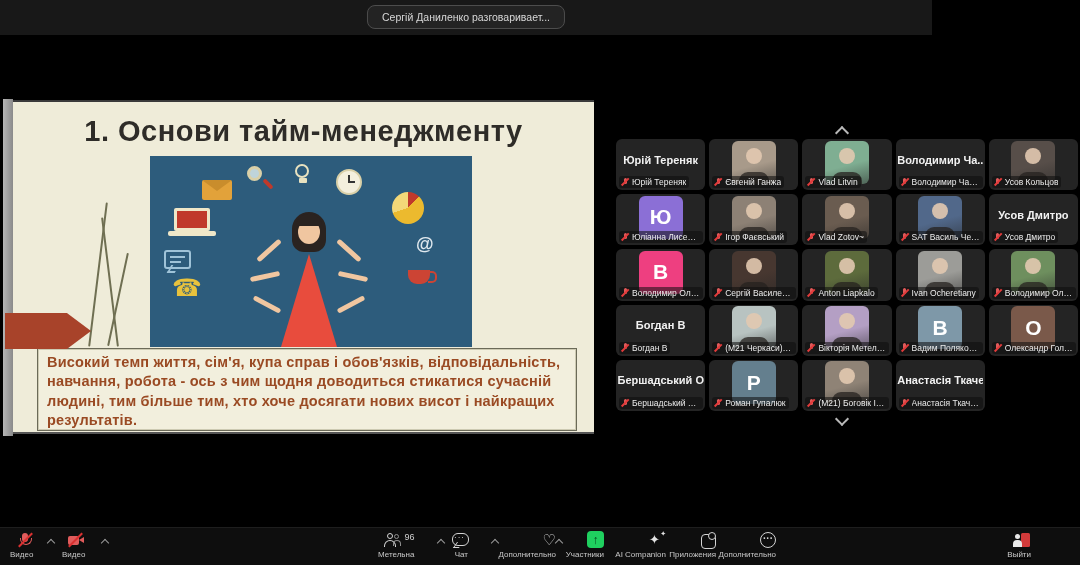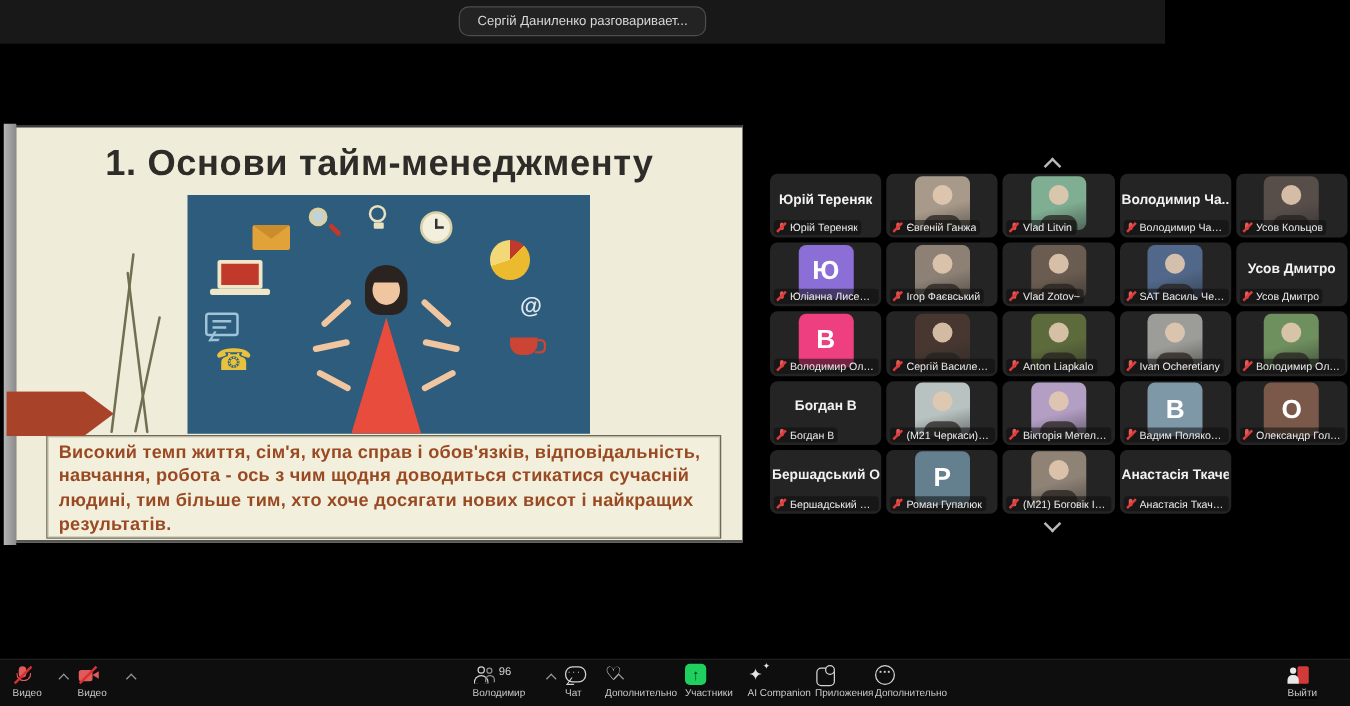--- a/index.html
+++ b/index.html
@@ -69,21 +69,21 @@
   .sil-b { position:absolute; left:50%; bottom:-5px; transform:translateX(-50%); width:30px; height:17px; border-radius:9px 9px 0 0; background:rgba(38,34,31,.75); }
   .bigname { font-size:11px; font-weight:bold; color:#f2f2f2; margin-bottom:10px; max-width:86px; white-space:nowrap; overflow:hidden; }
   .tlabel { position:absolute; left:3px; bottom:2px; display:flex; align-items:center; gap:3px; background:rgba(12,12,12,.55); border-radius:3px; padding:1px 3px 1px 2px; max-width:84px; }
   .tlabel-text { font-size:8.5px; color:#ececec; white-space:nowrap; overflow:hidden; text-overflow:ellipsis; }
   .mic-off { width:8px; height:9px; position:relative; flex:none; }
   .mic-off:before { content:""; position:absolute; left:2.5px; top:0; width:3px; height:6px; background:var(--mute-red,#e05b5b); border-radius:1.5px; }
   .mic-off:after { content:""; position:absolute; left:-1px; top:3.5px; width:10px; height:1.5px; background:#e23b3b; transform:rotate(-45deg); }
 
   
   .toolbar { position:absolute; left:0; bottom:0; width:1080px; height:38px; background:#0e0e0e; border-top:1px solid #1e1e1e; }
-  .titem { position:absolute; top:3px; display:flex; flex-direction:column; align-items:flex-start; gap:2px; cursor:default; }
+  .titem { position:absolute; top:3px; display:flex; flex-direction:column; align-items:flex-end; gap:2px; cursor:default; }
   .ticon { height:17px; display:flex; align-items:center; justify-content:center; gap:3px; }
   .tlbl { font-size:8px; color:#c9c9c9; white-space:nowrap; }
   .tb-chev { position:absolute; top:11px; width:7px; height:7px; }
   .tb-chev:after { content:""; position:absolute; left:0; top:1px; width:5px; height:5px; border-left:1.5px solid #9a9a9a; border-top:1.5px solid #9a9a9a; transform:rotate(45deg); }
 
   .i-mic { position:relative; width:16px; height:16px; }
   .i-mic:before { content:""; position:absolute; left:5px; top:1px; width:6px; height:9px; background:var(--mute-red,#e05b5b); border-radius:3px; }
   .i-mic:after { content:""; position:absolute; left:3px; top:6px; width:10px; height:6px; border:1.5px solid var(--mute-red,#e05b5b); border-top:none; border-radius:0 0 6px 6px; }
   .i-slash { position:absolute; left:-1px; top:7px; width:19px; height:2px; background:#d93030; transform:rotate(-45deg); z-index:2; }
   .i-cam { position:relative; width:18px; height:16px; }
@@ -426,21 +426,21 @@
   <div class="titem" style="left:378px;">
     <div class="ticon">
       <span class="i-ppl">
           <span class="h1"></span>
           <span class="b1"></span>
           <span class="h2"></span>
           <span class="b2"></span>
         </span>
       <span class="pcount">96</span>
     </div>
-    <span class="tlbl">Володимир</span>
+    <span class="tlbl">Метельна</span>
   </div>
   <div class="tb-chev" style="left:438px;"></div>
 
   <div class="titem" style="left:452px;">
     <div class="ticon">
         <span class="i-chat">
           <span class="dots">···</span>
         </span>
       </div>
     <span class="tlbl">Чат</span>
@@ -479,21 +479,21 @@
     <span class="tlbl">Приложения</span>
   </div>
 
   <div class="titem" style="left:700px; width:76px;">
     <div class="ticon">
         <span class="i-more">···</span>
       </div>
     <span class="tlbl">Дополнительно</span>
   </div>
 
-  <div class="titem" style="left:1030px; width:40px;text-decoration:underline;">
+  <div class="titem" style="left:991px; width:40px;text-decoration:underline;">
     <div class="ticon">
         <span class="i-leave">
           <span class="door"></span>
           <span class="ph"></span>
           <span class="pb"></span>
         </span>
       </div>
     <span class="tlbl">Выйти</span>
   </div>
 </div>

